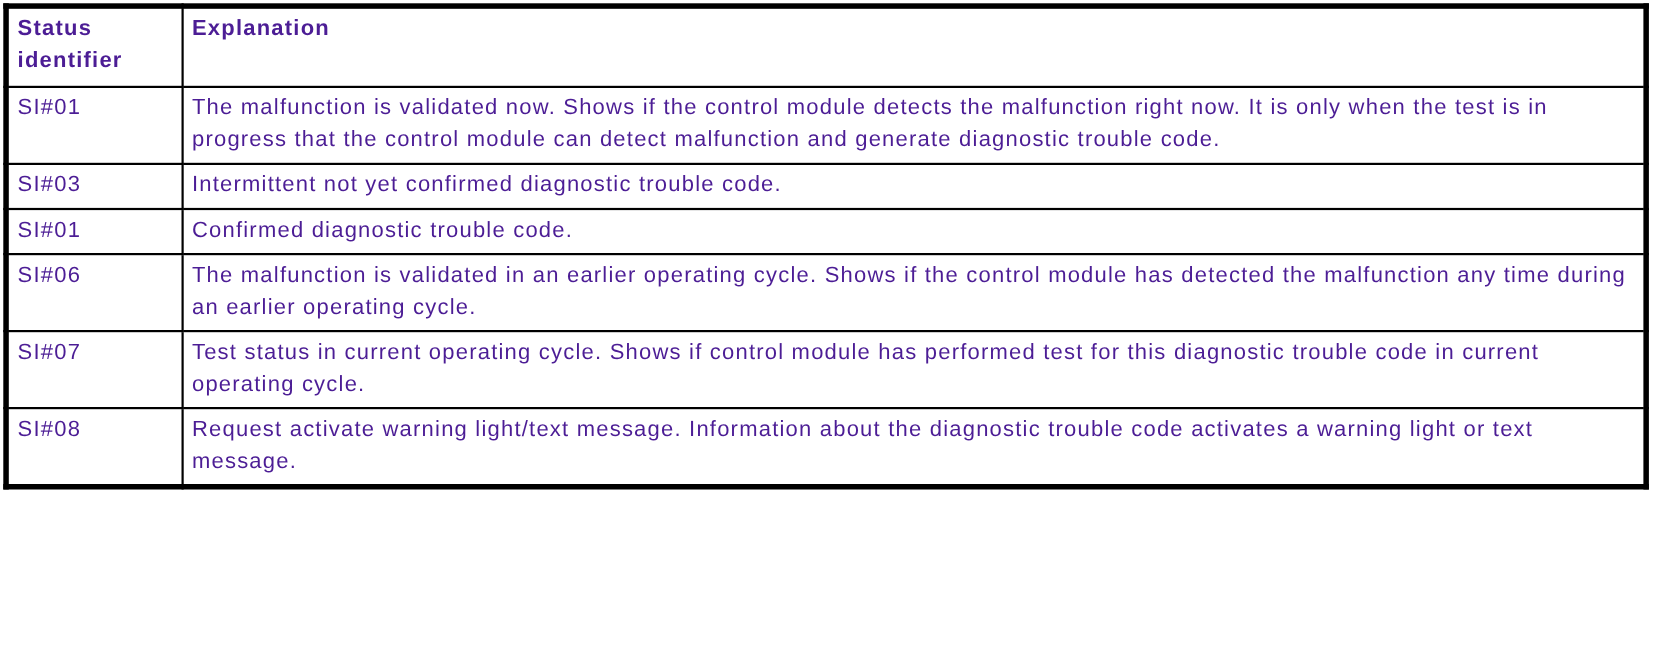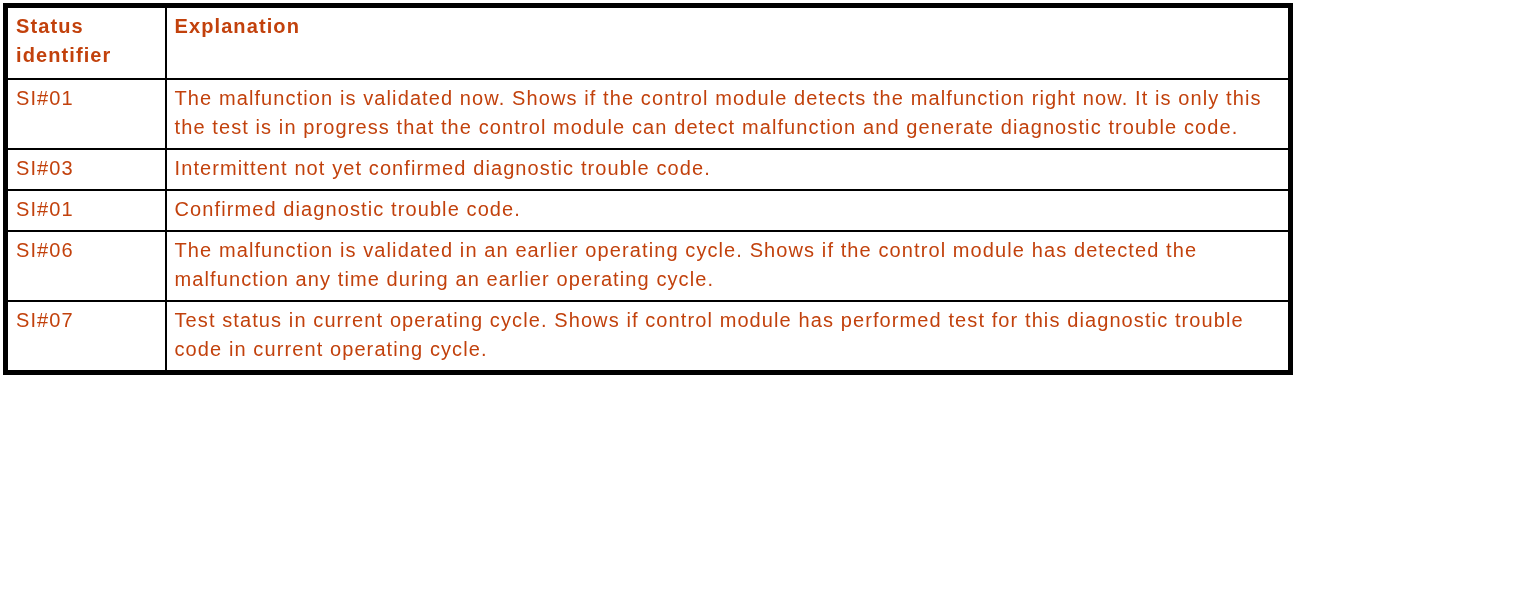--- a/index.html
+++ b/index.html
@@ -10,27 +10,27 @@
   .page {
     width: 1520px;
     height: 604px;
     background: #ffffff;
     box-sizing: border-box;
     padding: 3px;
   }
   table.si-table {
     border-collapse: collapse;
     table-layout: fixed;
-    width: 1290px;
+    width: 1496px;
     border: 5px solid #000000;
     font-family: "Liberation Sans", sans-serif;
     font-size: 20px;
     letter-spacing: 1.1px;
     line-height: 29px;
-    color: #c2410c;
+    color: #4c1d95;
     background: #ffffff;
   }
   col.col-id  { width: 160px; }
   th, td {
     border: 2px solid #000000;
     vertical-align: top;
     text-align: left;
     padding: 4px 8px 6px 8px;
     overflow: hidden;
   }
@@ -49,21 +49,21 @@
     </colgroup>
     <thead>
       <tr>
         <th>Status identifier</th>
         <th>Explanation</th>
       </tr>
     </thead>
     <tbody id="table-body">
   <tr>
     <td>SI#01</td>
-    <td>The malfunction is validated now. Shows if the control module detects the malfunction right now. It is only this the test is in progress that the control module can detect malfunction and generate diagnostic trouble code.</td>
+    <td>The malfunction is validated now. Shows if the control module detects the malfunction right now. It is only when the test is in progress that the control module can detect malfunction and generate diagnostic trouble code.</td>
   </tr>
 
 
   <tr>
     <td>SI#03</td>
     <td>Intermittent not yet confirmed diagnostic trouble code.</td>
   </tr>
 
   <tr>
     <td>SI#01</td>
@@ -74,15 +74,19 @@
   <tr>
     <td>SI#06</td>
     <td>The malfunction is validated in an earlier operating cycle. Shows if the control module has detected the malfunction any time during an earlier operating cycle.</td>
   </tr>
 
   <tr>
     <td>SI#07</td>
     <td>Test status in current operating cycle. Shows if control module has performed test for this diagnostic trouble code in current operating cycle.</td>
   </tr>
 
+  <tr>
+    <td>SI#08</td>
+    <td>Request activate warning light/text message. Information about the diagnostic trouble code activates a warning light or text message.</td>
+  </tr>
 </tbody>
   </table>
 </div>
 
 </body></html>

